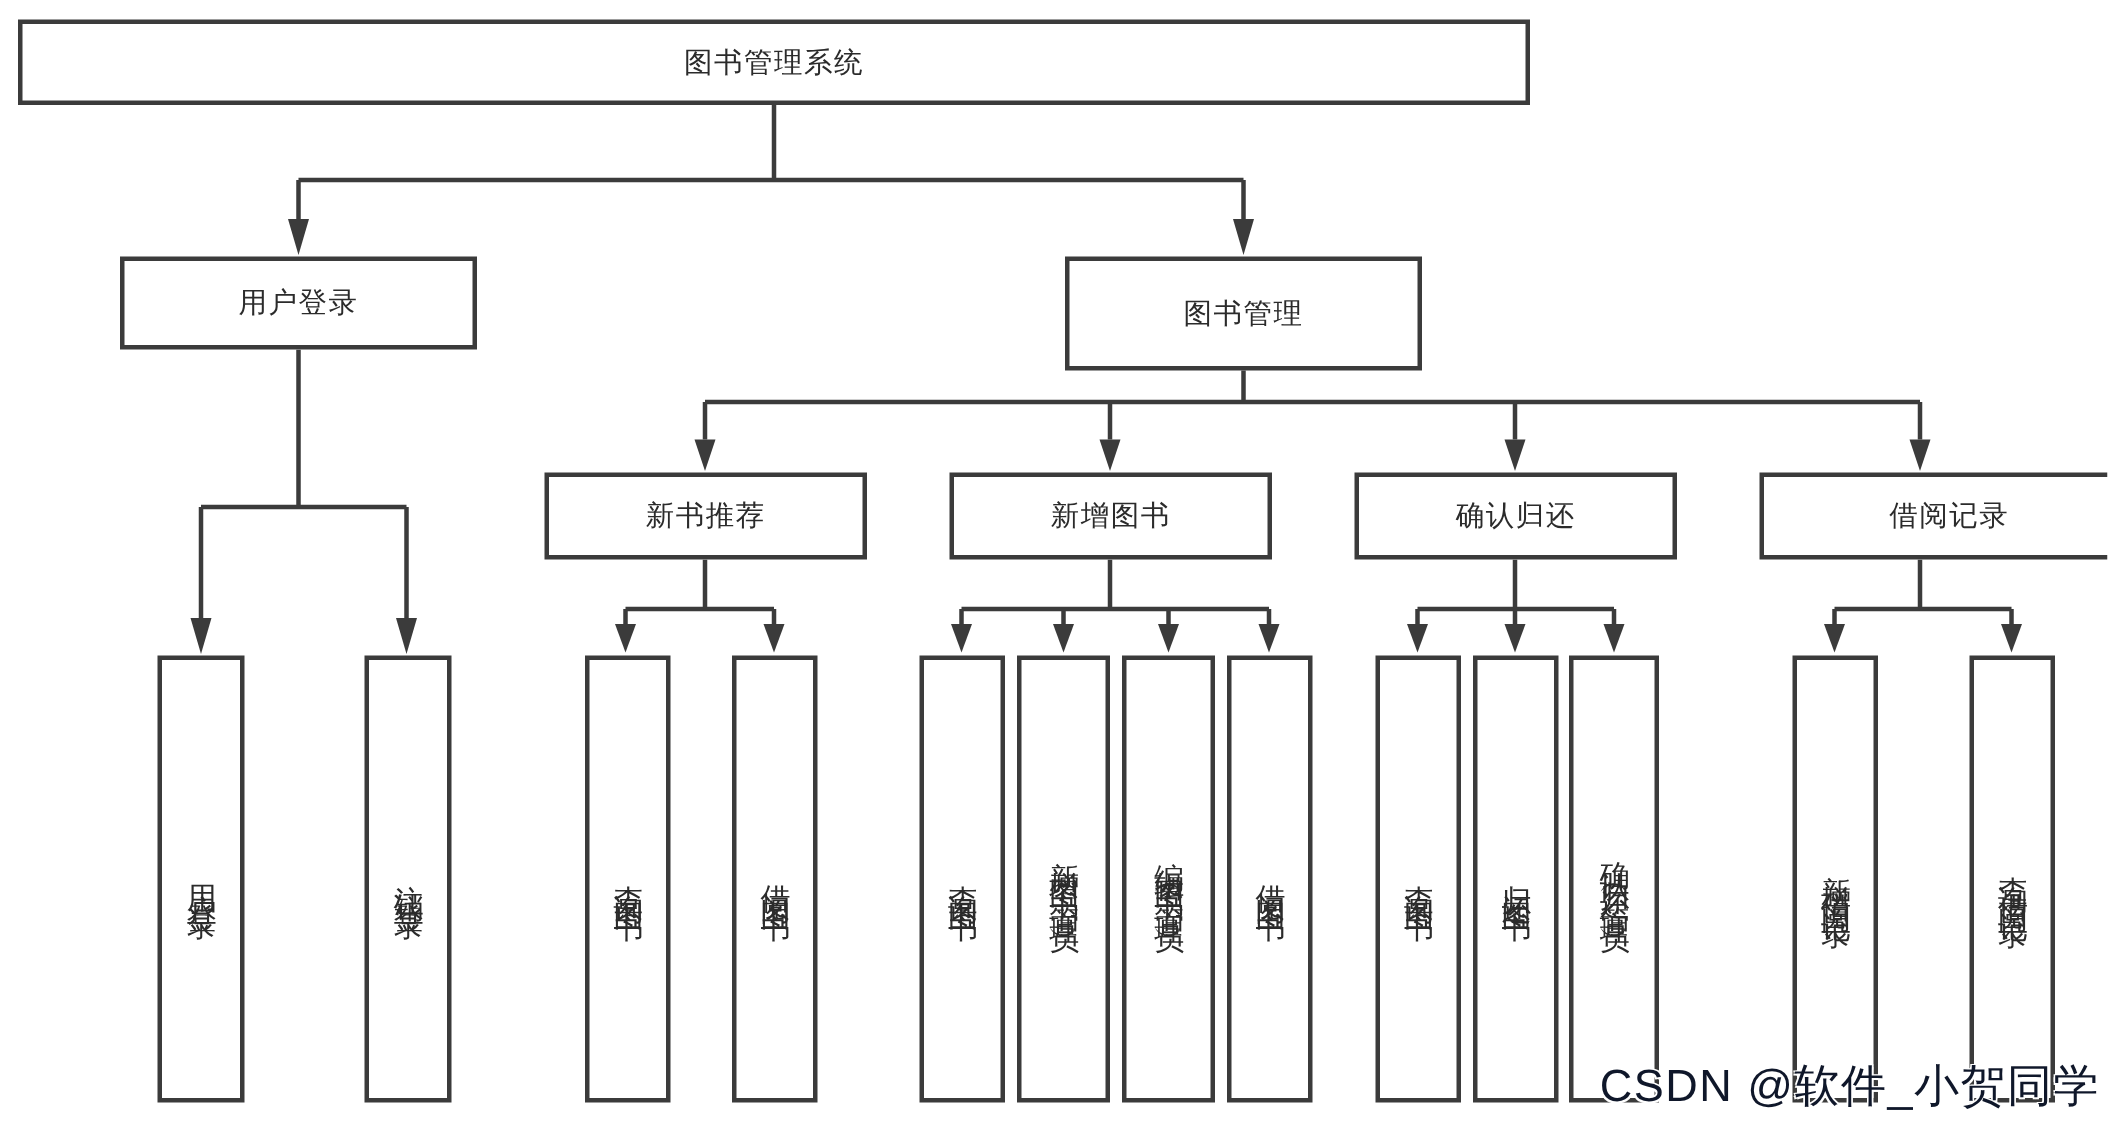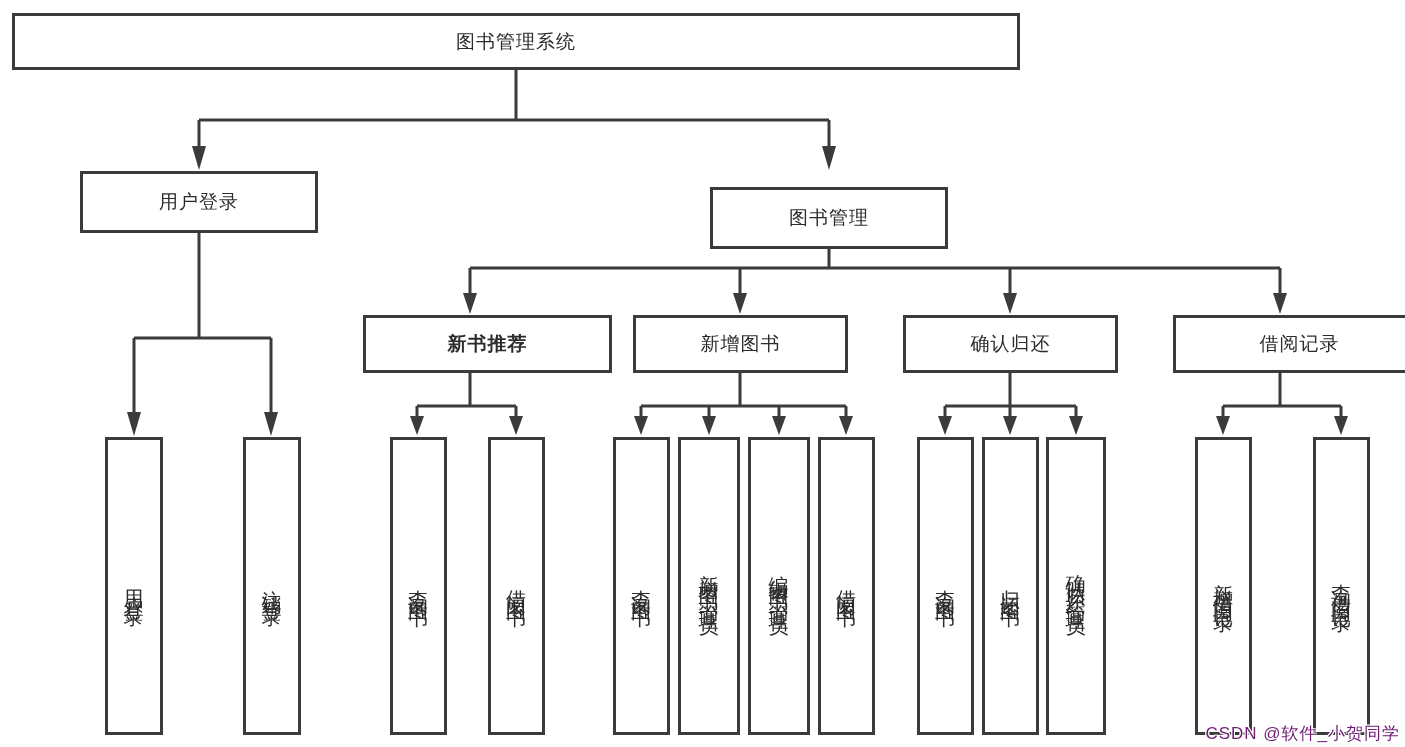--- a/index.html
+++ b/index.html
@@ -14,42 +14,42 @@
   }
   .hbox{font-size:19px;letter-spacing:1px;}
   .vbox .vtext{
     writing-mode:vertical-rl;text-orientation:mixed;
     font-size:20px;letter-spacing:6px;line-height:1;white-space:nowrap;
   }
   
   .n-root{left:12px;top:13px;width:1008px;height:57px;}
   
   .n-user-login{left:80px;top:171px;width:238px;height:62px;}
-  .n-book-mgmt{left:710px;top:171px;width:238px;height:62px;margin-top:16px;}
+  .n-book-mgmt{left:710px;top:171px;width:238px;height:76px;}
   
-  .n-new-book{left:363px;top:315px;width:249px;height:58px;font-weight:bold;}
+  .n-new-book{left:363px;top:315px;width:215px;height:58px;}
   .n-book-borrow{left:633px;top:315px;width:215px;height:58px;}
   .n-cur-borrow{left:903px;top:315px;width:215px;height:58px;}
   .n-borrow-rec{left:1173px;top:315px;width:253px;height:58px;}
   
   .l-user-login{left:105px;top:437px;width:58px;height:298px;}
   .l-logout{left:243px;top:437px;width:58px;height:298px;}
   .l-query-1{left:390px;top:437px;width:57px;height:298px;}
   .l-borrow-1{left:488px;top:437px;width:57px;height:298px;}
   .l-query-2{left:613px;top:437px;width:57px;height:298px;}
   .l-add-book{left:678px;top:437px;width:62px;height:298px;}
   .l-edit-book{left:748px;top:437px;width:62px;height:298px;}
   .l-borrow-2{left:818px;top:437px;width:57px;height:298px;}
   .l-query-3{left:917px;top:437px;width:57px;height:298px;}
   .l-return{left:982px;top:437px;width:57px;height:298px;}
   .l-confirm{left:1046px;top:437px;width:60px;height:298px;}
   .l-add-rec{left:1195px;top:437px;width:57px;height:298px;}
   .l-query-rec{left:1313px;top:437px;width:57px;height:298px;}
   #watermark{
-    position:absolute;right:5px;bottom:2px;font-size:17px;color:#701a75;
+    position:absolute;right:5px;bottom:2px;font-size:30px;color:#0f172a;
     letter-spacing:1px;z-index:5;
     text-shadow:-1px -1px 0 #fff,1px -1px 0 #fff,-1px 1px 0 #fff,1px 1px 0 #fff;
   }
 </style>
 </head>
 <body>
 
 <div id="stage">
 
   <svg id="wires" viewBox="0 0 1405 747" xmlns="http://www.w3.org/2000/svg">

